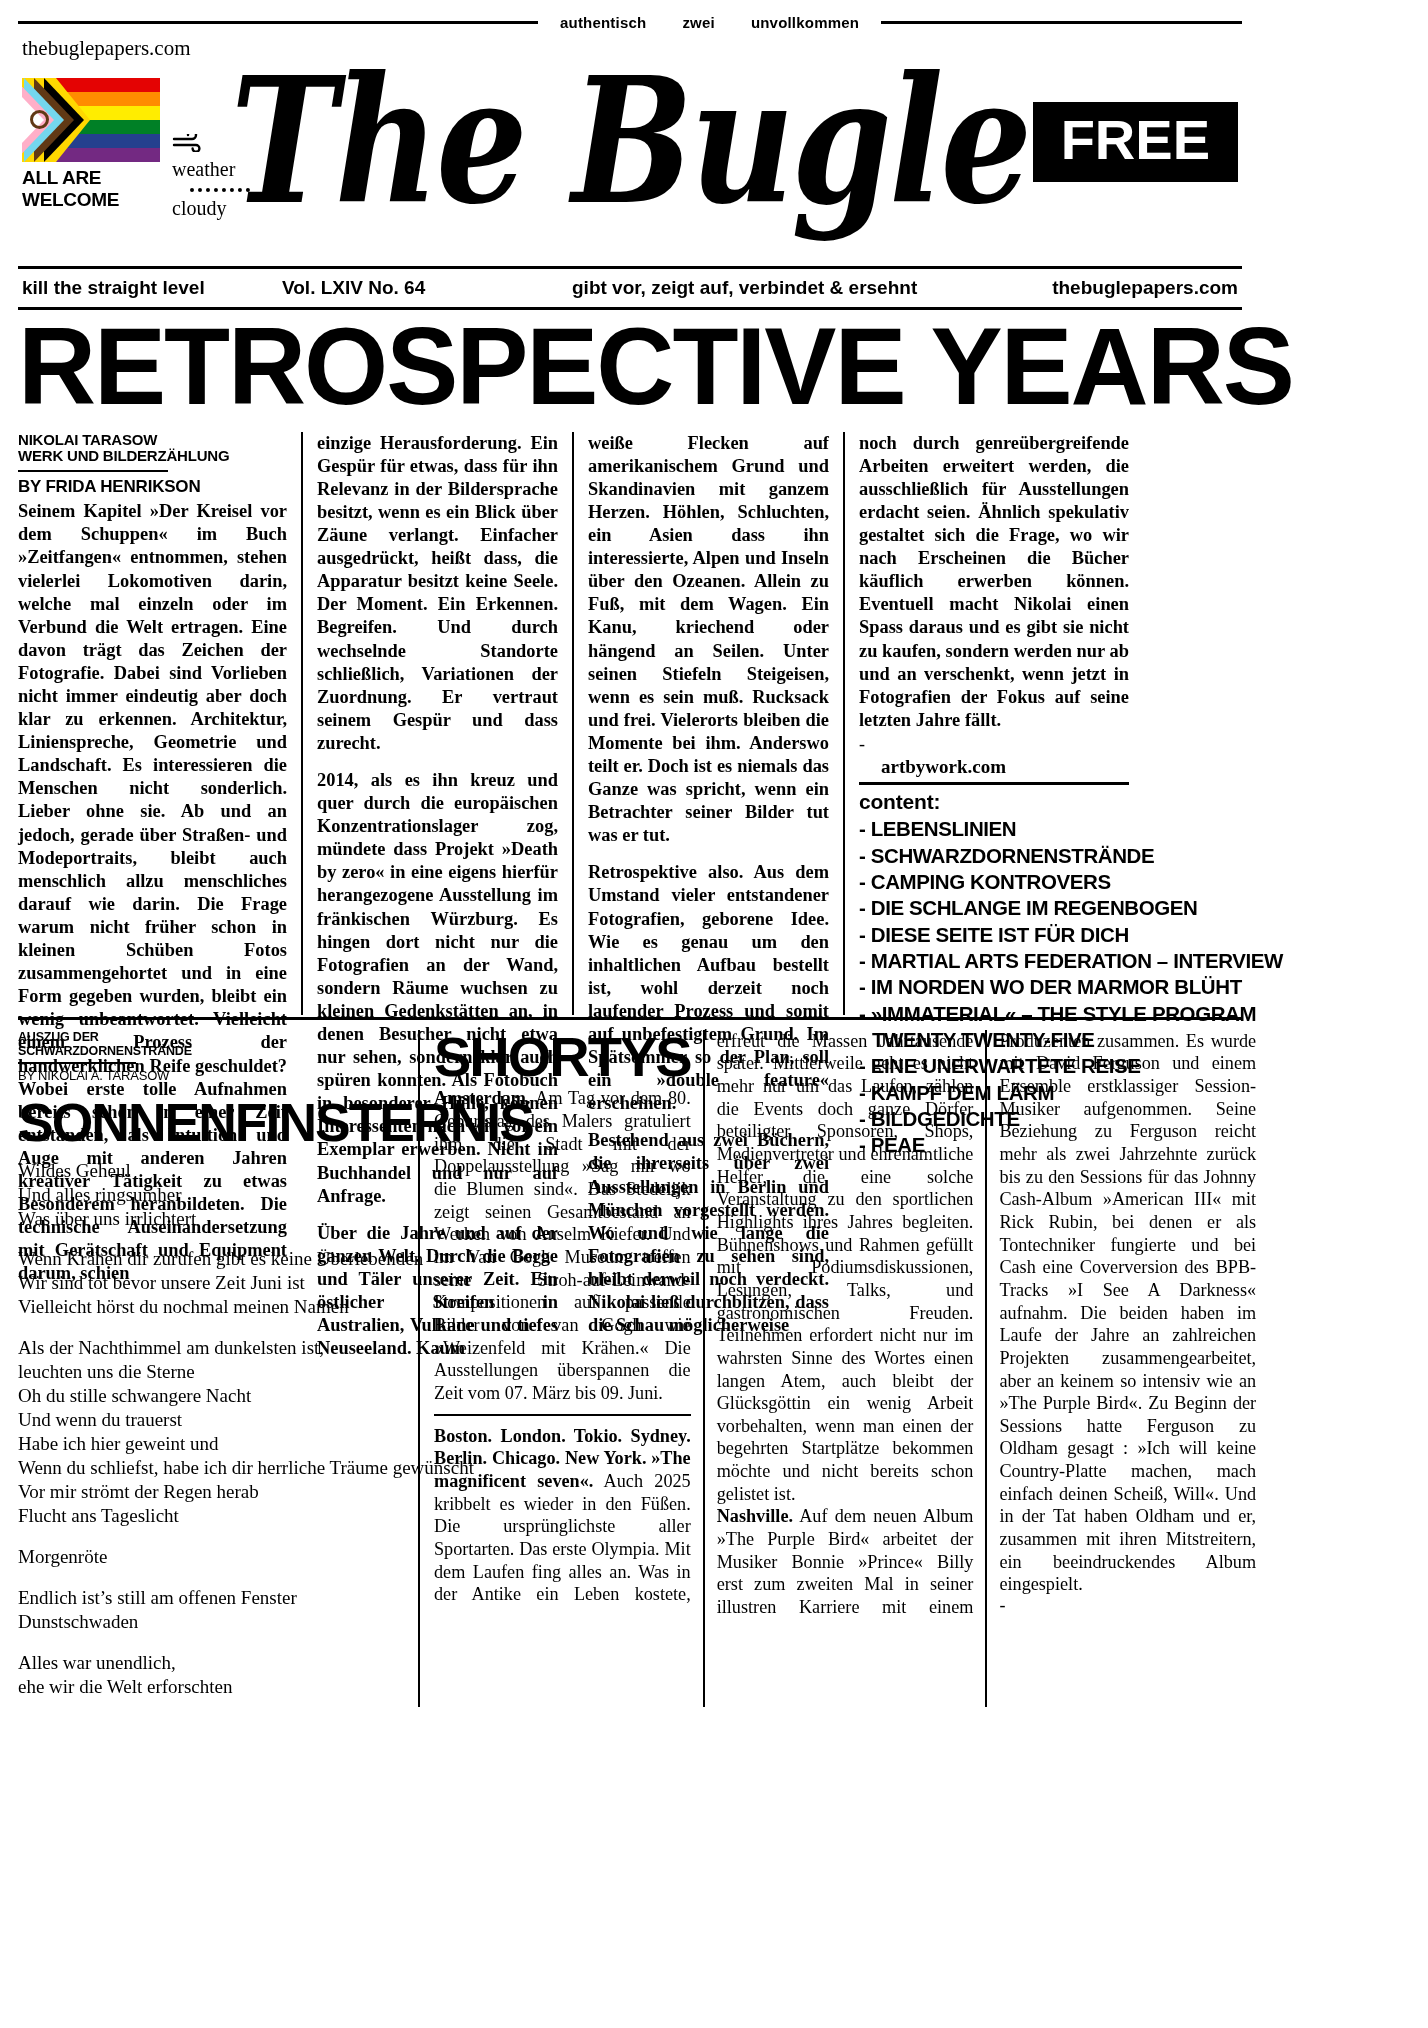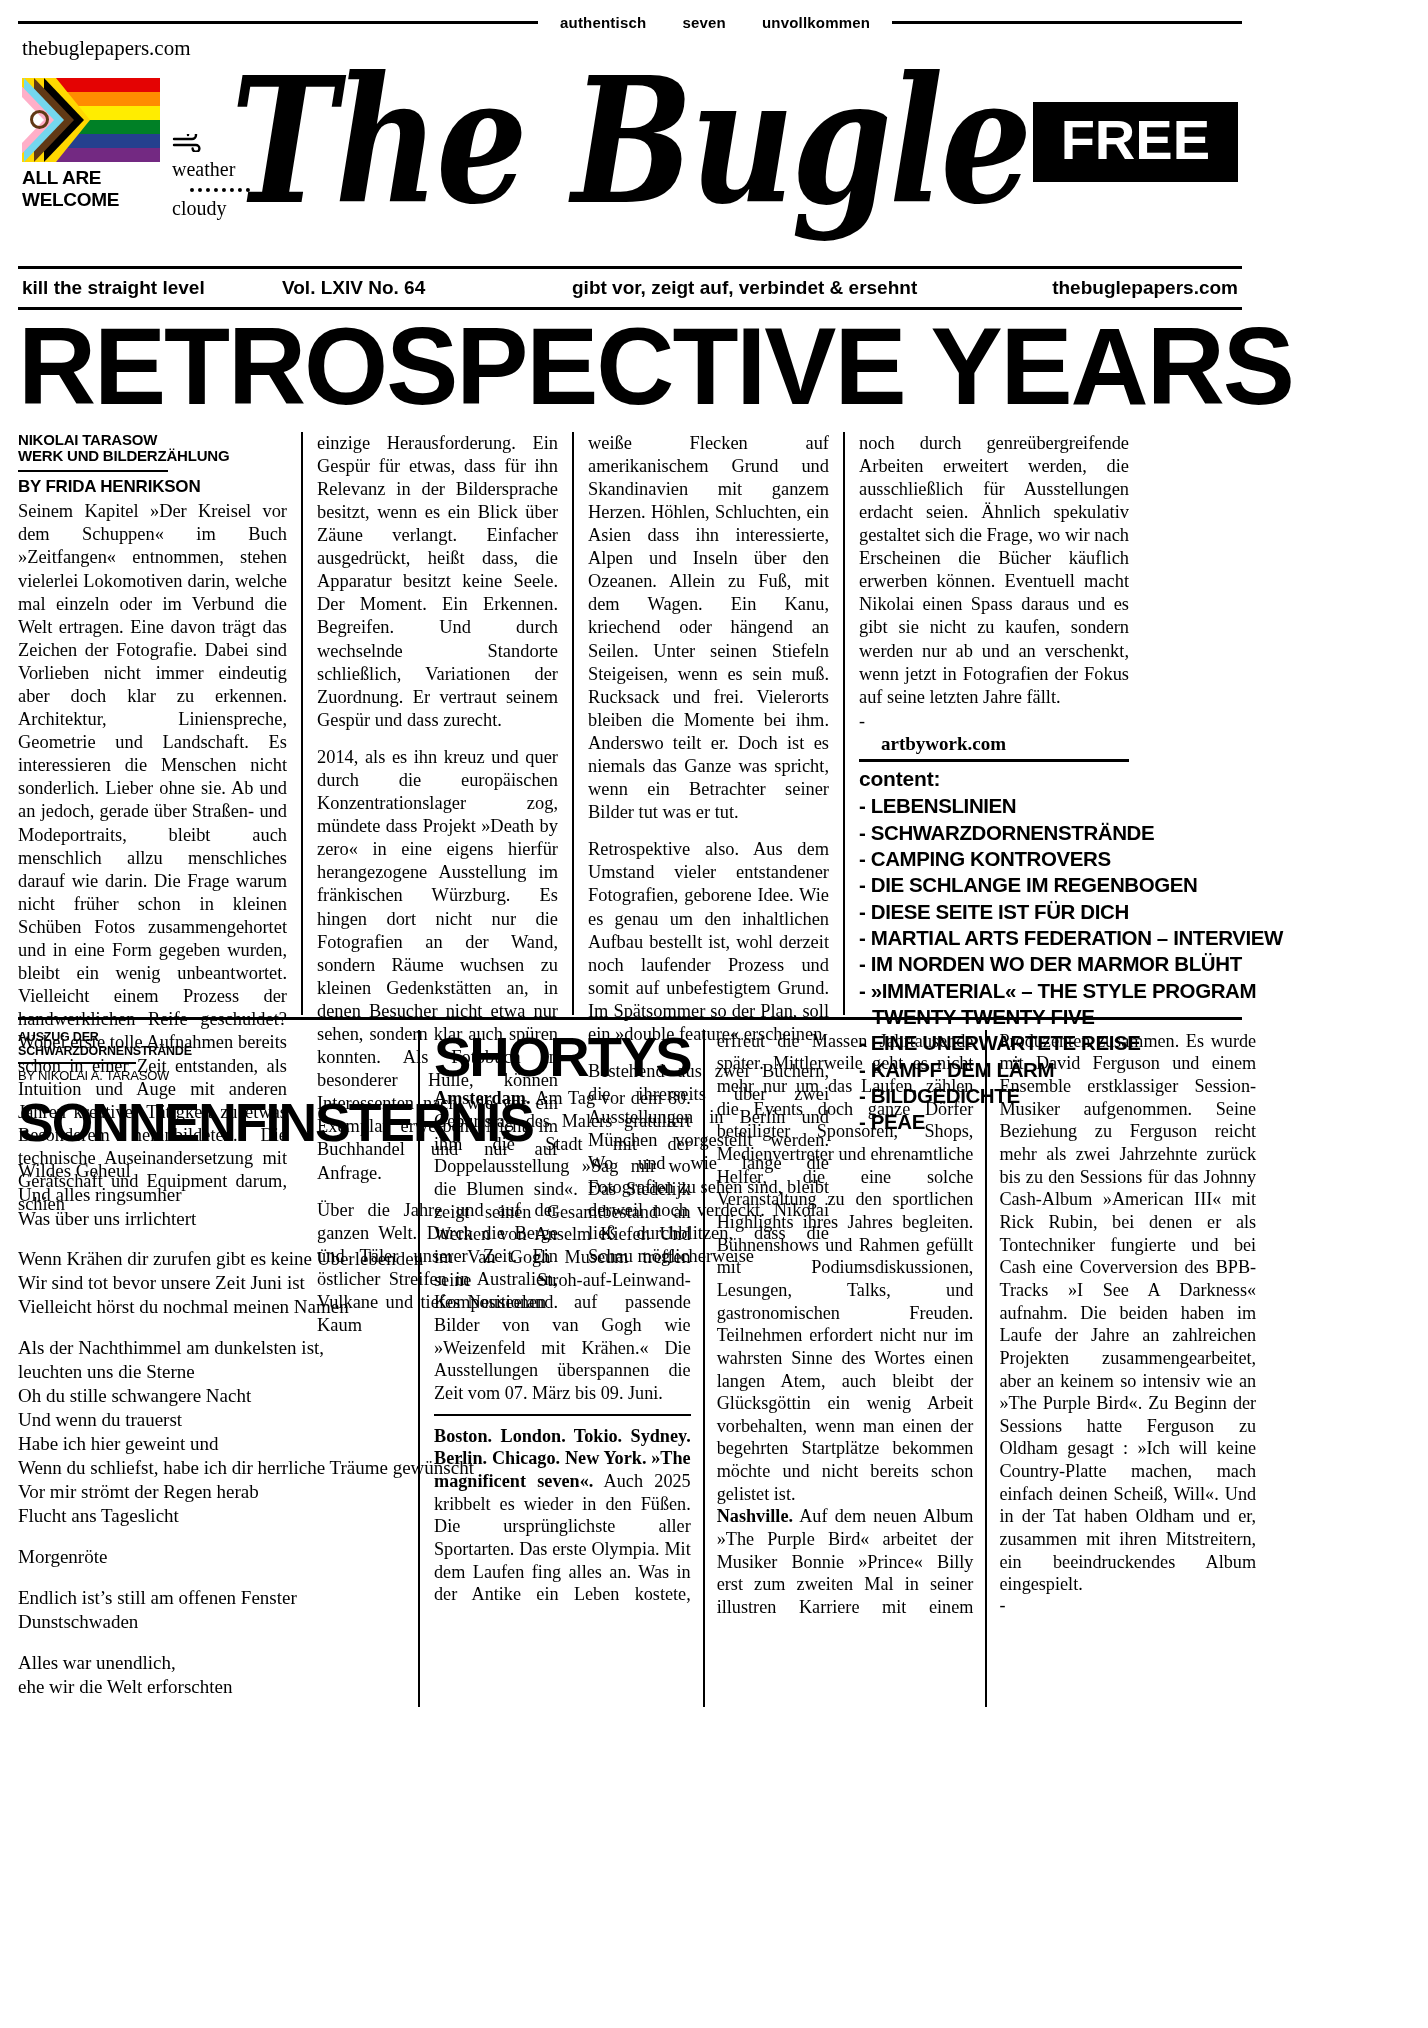--- a/index.html
+++ b/index.html
@@ -133,20 +133,21 @@
   .kicker-rule { width: 150px; height: 2px; background: #000; margin: 5px 0 5px; }
   .byline {
     font-family: "Liberation Sans", sans-serif; font-weight: 700;
     font-size: 17px; letter-spacing: -0.2px; margin-bottom: 3px;
   }
   p.body {
     font-family: "Liberation Serif", serif;
     font-size: 18.4px; line-height: 1.255;
     text-align: justify; text-justify: inter-word;
     hyphens: manual;
+    font-weight: bold;
   }
   p.body + p.body { margin-top: 14px; }
 
   .sig { font-size: 18px; line-height: 1.2; margin-top: 2px; }
   .artby {
     font-family: "Liberation Serif", serif; font-weight: 700;
     font-size: 19px; padding-left: 22px; margin-top: 1px;
   }
   .content-rule { height: 3px; background: #000; margin: 4px 0 4px; }
   .content-label {
@@ -207,21 +208,21 @@
 </style>
 </head>
 <body>
 
 <div class="page">
 
   <div class="tagline-row">
     <div class="rule-left"></div>
     <div class="tagwords">
       <span>authentisch</span>
-      <span>seven</span>
+      <span>zwei</span>
       <span>unvollkommen</span>
     </div>
     <div class="rule-right"></div>
   </div>
 
   <div class="masthead">
 
     <div class="url-top">thebuglepapers.com</div>
 
     <div class="flag-box">

